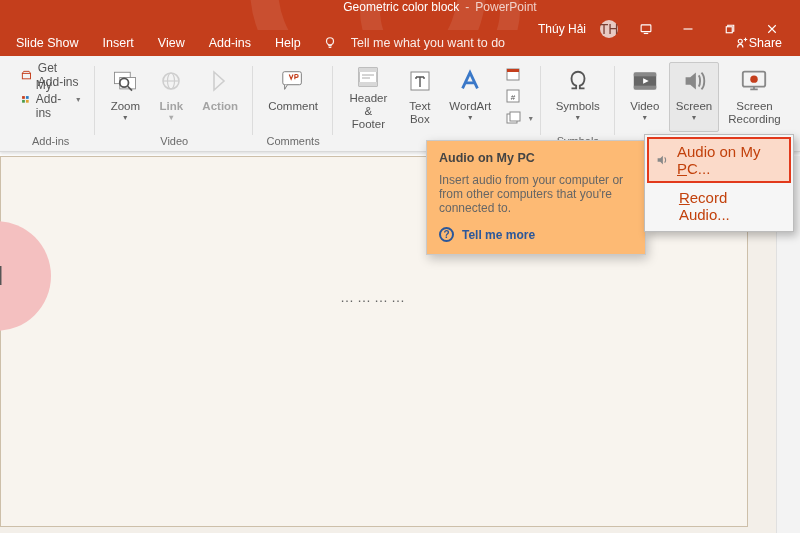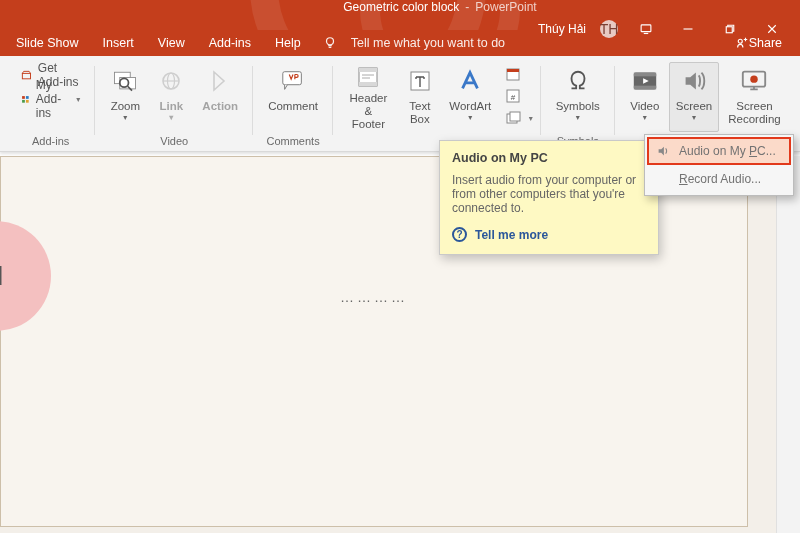--- a/index.html
+++ b/index.html
@@ -46,28 +46,28 @@
   .dd { font-size:8px; color:#777; margin-left:2px; }
 
   
   .workspace { position:absolute; top:156px; left:0; right:0; bottom:0; background:#f3efe9; display:flex; }
   .slide { flex:1; background:#f8f4ee; margin:0 28px 6px 0; border:1px solid #cdbfa9; position:relative; }
   .pink-shape { position:absolute; left:-60px; top:64px; width:110px; height:110px; border-radius:50%; background:#f4c0c0; display:flex; align-items:center; justify-content:center; color:#555; font-family:"Times New Roman",serif; font-size:26px; }
   .dots { position:absolute; top:132px; left:50%; transform:translateX(-50%); letter-spacing:3px; color:#666; font-size:14px; }
   .vscroll { width:24px; background:#f3f3f3; border-left:1px solid #e0e0e0; }
 
   
-  .tooltip { position:absolute; left:439px; top:140px; width:220px; background:#fef9c3; border:1px solid #c9c9c9; box-shadow:2px 4px 10px rgba(0,0,0,.22); padding:10px 12px 12px; font-size:12px; color:#666; z-index:20; }
+  .tooltip { position:absolute; left:426px; top:140px; width:220px; background:#fdba74; border:1px solid #c9c9c9; box-shadow:2px 4px 10px rgba(0,0,0,.22); padding:10px 12px 12px; font-size:12px; color:#666; z-index:20; }
   .tooltip .tt-title { font-weight:700; color:#444; margin-bottom:8px; font-size:12.5px; }
   .tooltip .tt-more { margin-top:12px; display:flex; align-items:center; gap:8px; color:#2b579a; font-weight:600; cursor:pointer; }
   .qmark { width:15px; height:15px; border:2px solid #2b579a; border-radius:50%; font-size:10px; display:flex; align-items:center; justify-content:center; color:#2b579a; font-weight:700; }
 
   
   .menu { position:absolute; left:644px; top:134px; width:150px; background:#f6f6f6; border:1px solid #bcbcbc; box-shadow:3px 4px 8px rgba(0,0,0,.25); z-index:30; padding:2px; }
-  .menu-item { display:flex; align-items:center; gap:8px; padding:4px 8px 4px 6px; font-size:12px; color:#737373; cursor:pointer; border:2px solid transparent; }
+  .menu-item { display:flex; align-items:center; gap:8px; padding:4px 8px 4px 6px; font-size:15px; color:#c2410c; cursor:pointer; border:2px solid transparent; }
   .menu-item.hilite { background:#fbdac9; border:2px solid #e2391b; }
   .menu-item .mi-icon { width:16px; height:16px; display:flex; align-items:center; justify-content:center; }
   .menu-item u { text-decoration:underline; }
 
   
   svg { display:block; }
 </style>
 </head>
 <body>
 

